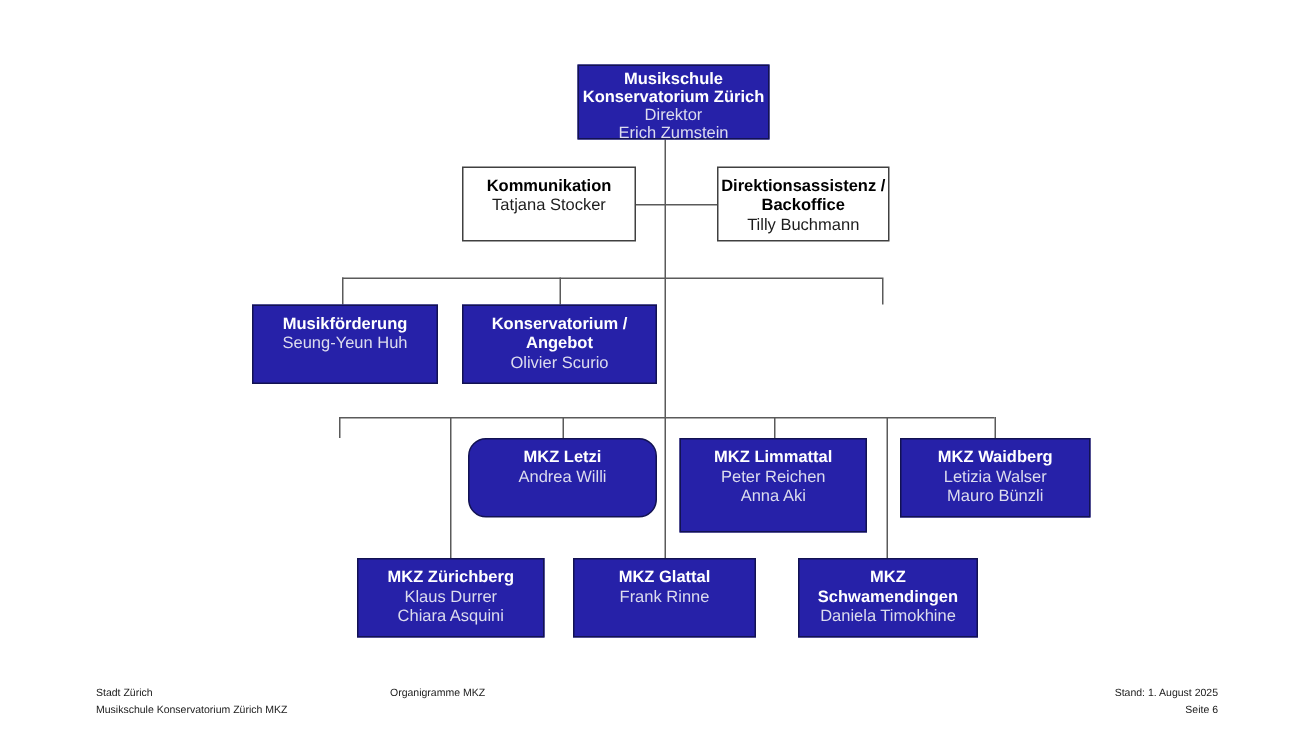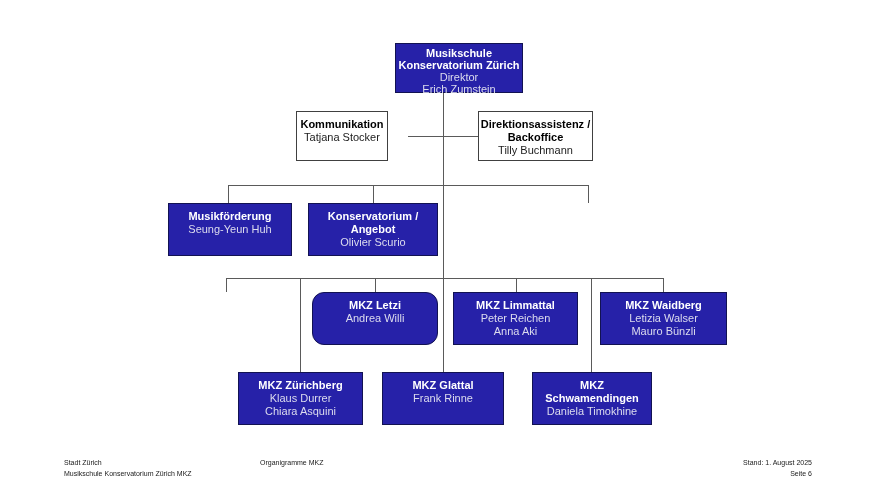--- a/index.html
+++ b/index.html
@@ -37,28 +37,28 @@
   <div class="line" style="left:588px; top:185px; width:1px; height:18px;"></div>
 
   <div class="line" style="left:226px; top:278px; width:437px; height:1px;"></div>
   <div class="line" style="left:226px; top:278px; width:1px; height:14px;"></div>
   <div class="line" style="left:375px; top:278px; width:1px; height:14px;"></div>
   <div class="line" style="left:516px; top:278px; width:1px; height:14px;"></div>
   <div class="line" style="left:663px; top:278px; width:1px; height:14px;"></div>
   <div class="line" style="left:300px; top:278px; width:1px; height:94px;"></div>
   <div class="line" style="left:591px; top:278px; width:1px; height:94px;"></div>
 
-  <div class="node root" style="left:395px; top:43px; width:128px; height:50px;">
+  <div class="node root" style="left:385px; top:43px; width:128px; height:50px;">
     <div class="node-title">Musikschule</div>
     <div class="node-title">Konservatorium Zürich</div>
     <div class="person">Direktor</div>
     <div class="person">Erich Zumstein</div>
   </div>
 
-  <div class="node white" style="left:296px; top:111px; width:92px; height:50px;">
+  <div class="node white" style="left:308px; top:111px; width:116px; height:50px;">
     <div class="node-title">Kommunikation</div>
     <div class="person gap">Tatjana Stocker</div>
   </div>
   <div class="node white" style="left:478px; top:111px; width:115px; height:50px;">
     <div class="node-title">Direktionsassistenz /</div>
     <div class="node-title">Backoffice</div>
     <div class="person">Tilly Buchmann</div>
   </div>
 
   <div class="node" style="left:168px; top:203px; width:124px; height:53px;">
@@ -68,21 +68,21 @@
   <div class="node" style="left:308px; top:203px; width:130px; height:53px;">
     <div class="node-title">Konservatorium /</div>
     <div class="node-title">Angebot</div>
     <div class="person">Olivier Scurio</div>
   </div>
 
   <div class="node" style="left:312px; top:292px; width:126px; height:53px;border-radius:12px;">
     <div class="node-title">MKZ Letzi</div>
     <div class="person gap">Andrea Willi</div>
   </div>
-  <div class="node" style="left:453px; top:292px; width:125px; height:53px;">
+  <div class="node" style="left:453px; top:292px; width:125px; height:63px;">
     <div class="node-title">MKZ Limmattal</div>
     <div class="person">Peter Reichen</div>
     <div class="person">Anna Aki</div>
   </div>
   <div class="node" style="left:600px; top:292px; width:127px; height:53px;">
     <div class="node-title">MKZ Waidberg</div>
     <div class="person">Letizia Walser</div>
     <div class="person">Mauro Bünzli</div>
   </div>
 

